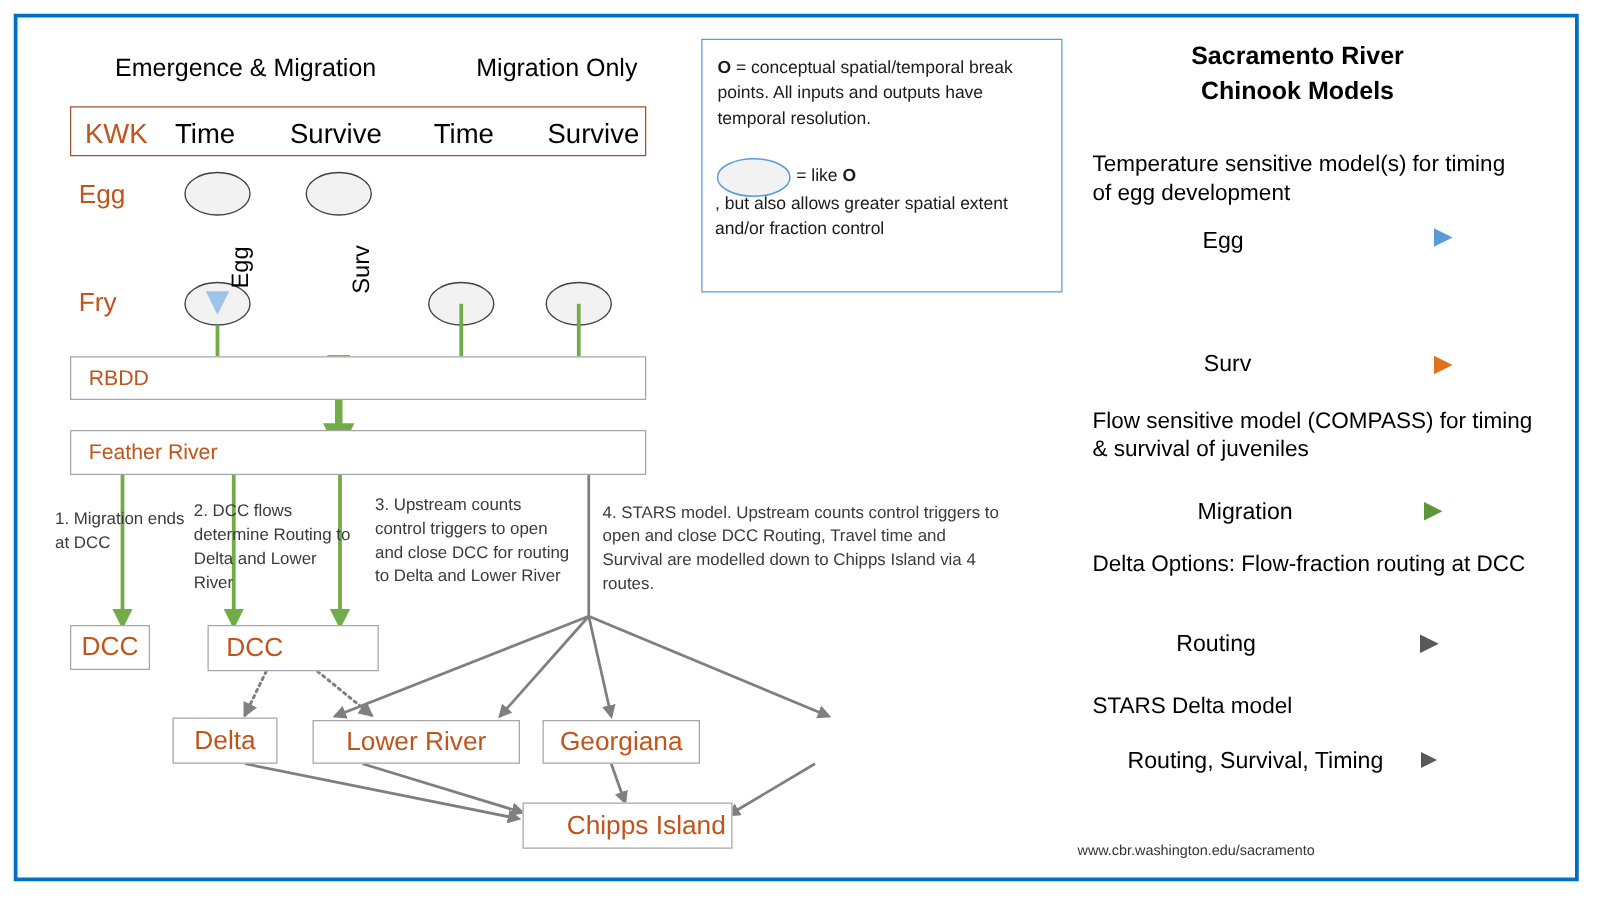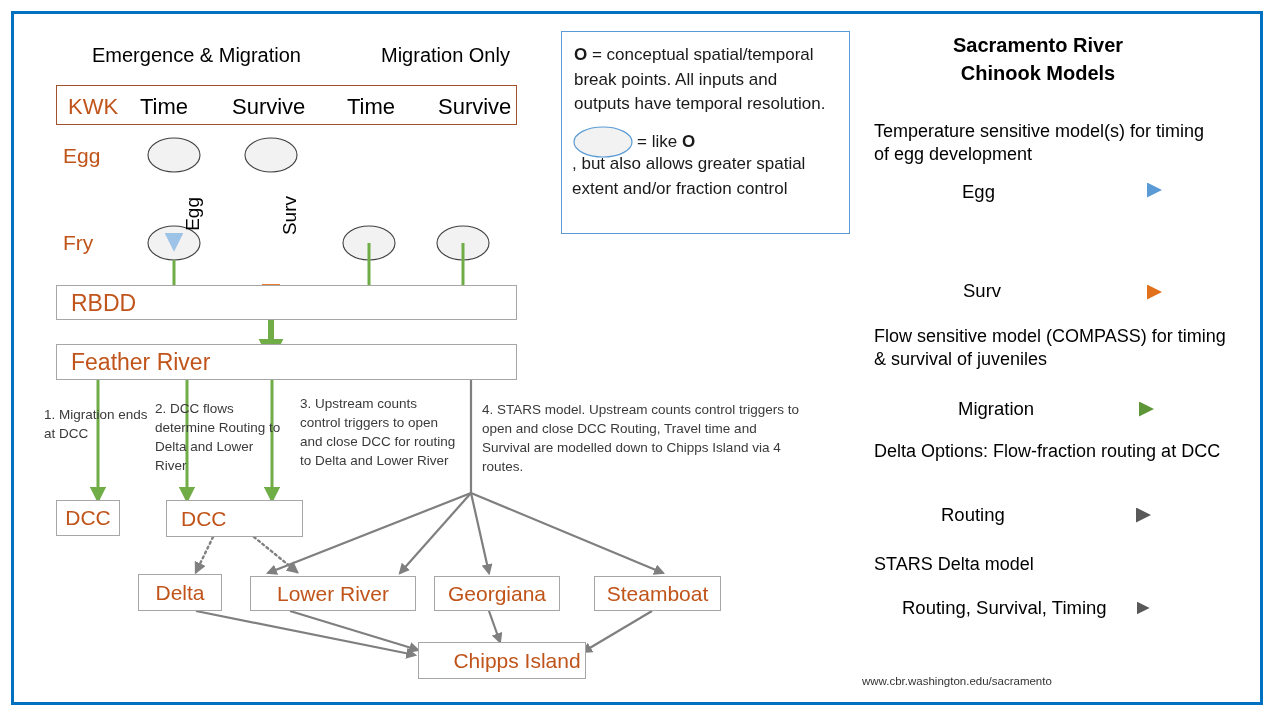--- a/index.html
+++ b/index.html
@@ -37,21 +37,21 @@
   .stagelab{
     font-size:21px;color:#c0541a;white-space:nowrap;
   }
 
   
   .band{
     border:1px solid #a6a6a6;box-sizing:border-box;background:#fff;
   }
   .band .bandlab{
     position:absolute;left:14px;top:50%;transform:translateY(-50%);
-    font-size:23px;color:#c0541a;white-space:nowrap;
+    font-size:17px;color:#c0541a;white-space:nowrap;
   }
 
   
   .nodebox{
     border:1px solid #a6a6a6;box-sizing:border-box;background:#fff;
     display:flex;align-items:center;justify-content:center;
   }
   .nodebox span{font-size:21px;color:#c0541a;white-space:nowrap;}
   .nodebox.leftalign{justify-content:flex-start;padding-left:14px;}
 
@@ -59,21 +59,21 @@
   .note{
     font-size:13.5px;color:#3a3a3a;line-height:1.42;
   }
 
   
   #legendbox{
     left:561px;top:31px;width:289px;height:203px;
     border:1.3px solid #5b9bd5;box-sizing:border-box;background:#fff;
   }
   #legendbox .ltext{
-    position:absolute;font-size:17px;color:#1a1a1a;line-height:1.45;
+    position:absolute;font-size:14px;color:#1a1a1a;line-height:1.45;
   }
   #legendbox b{font-weight:bold;}
 
   
   .rtitle{
     font-size:20px;font-weight:bold;color:#000;text-align:center;
     white-space:nowrap;
   }
   .rdesc{
     font-size:18px;color:#000;line-height:1.28;margin-left:12px;
@@ -246,23 +246,20 @@
     <span>DCC</span>
   </div>
   <div class="abs nodebox" style="left:138px;top:574px;width:84px;height:37px;">
     <span>Delta</span>
   </div>
   <div class="abs nodebox" style="left:250px;top:576px;width:166px;height:35px;">
     <span>Lower River</span>
   </div>
   <div class="abs nodebox" style="left:434px;top:576px;width:126px;height:35px;">
     <span>Georgiana</span>
-  </div>
-  <div class="abs nodebox" style="left:594px;top:576px;width:127px;height:35px;">
-    <span>Steamboat</span>
   </div>
   <div class="abs nodebox" style="left:418px;top:642px;width:168px;height:37px;padding-left:30px;">
     <span>Chipps Island</span>
   </div>
 
   <div class="abs" id="legendbox">
     <div class="ltext" style="left:12px;top:11px;width:262px;">
       <b>O</b><span> = conceptual spatial/temporal break points. All inputs and outputs have temporal resolution.</span>
     </div>
     <svg class="abs" style="left:10px;top:93px;" width="62" height="34">

